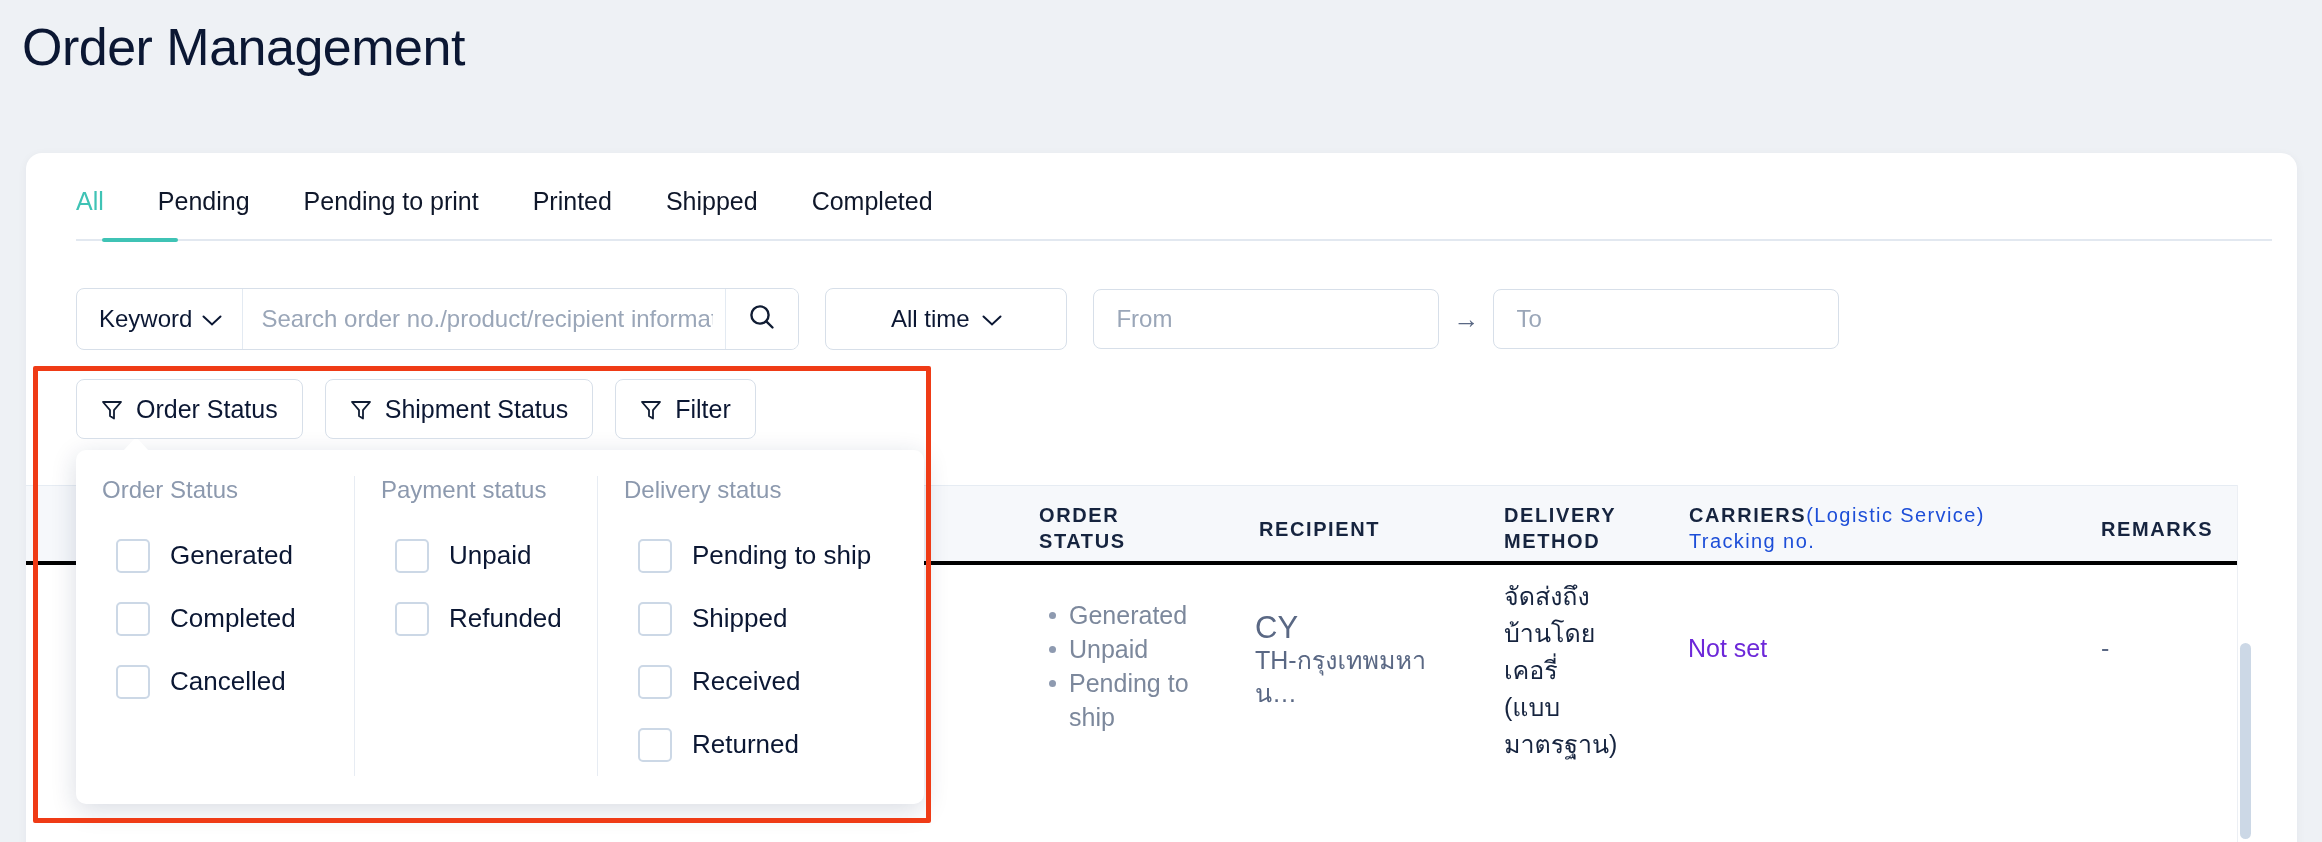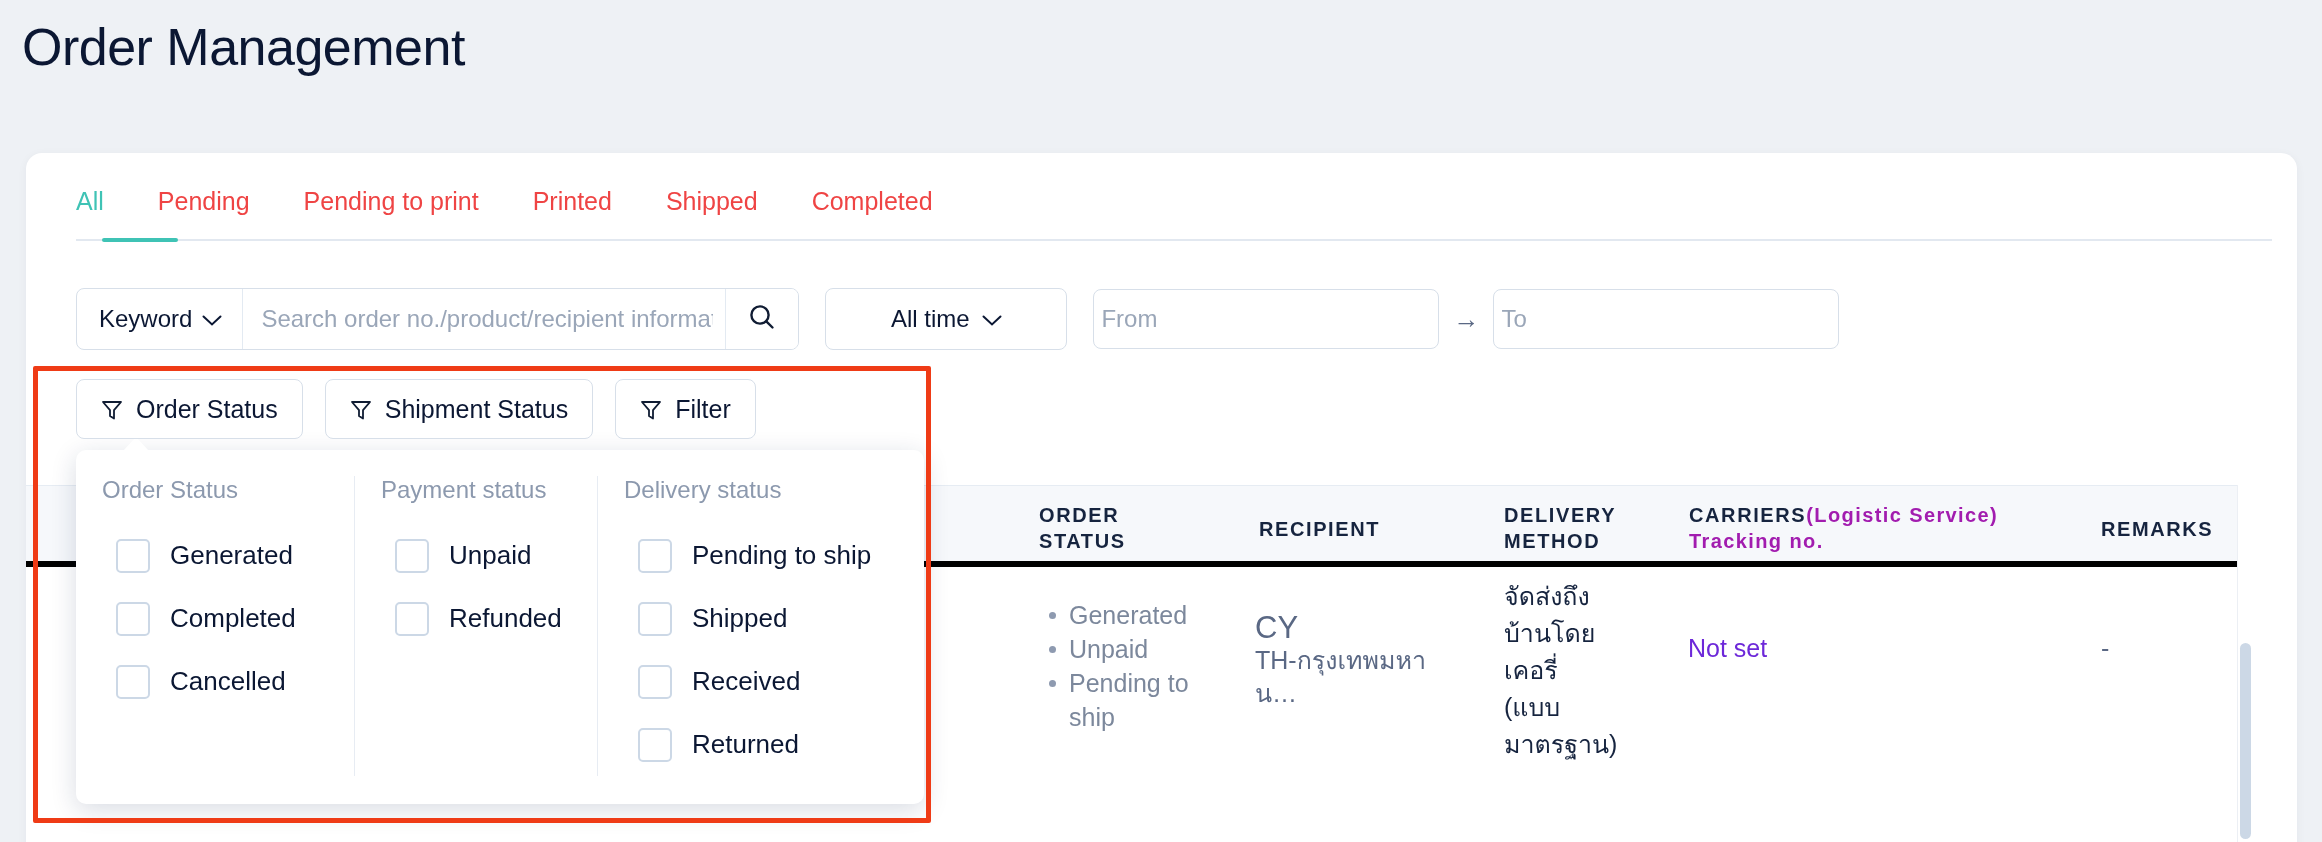--- a/index.html
+++ b/index.html
@@ -46,21 +46,21 @@
     position: absolute;
     left: 50px;
     top: 23px;
     display: flex;
     align-items: flex-end;
     height: 66px;
   }
   .tab {
     font-size: 25px;
     line-height: 30px;
-    color: #ef4444;
+    color: #0f172a;
     padding: 0 0 26px 0;
     margin-right: 54px;
     cursor: pointer;
     white-space: nowrap;
   }
   .tab:last-child { margin-right: 0; }
   .tab.active {
     color: #3fc3b5;
   }
   #tabs-underline {
@@ -148,21 +148,21 @@
   }
   .date-field {
     height: 60px;
     width: 346px;
     border: 1px solid #d7dfe9;
     border-radius: 8px;
     background: #fff;
     font-size: 24px;
     font-family: "Liberation Sans", sans-serif;
     color: #0b1733;
-    padding: 0 7px;
+    padding: 0 22px;
     outline: 0;
     box-sizing: border-box;
   }
   .date-field::placeholder { color: #9aa6b8; }
   #date-from { margin-left: 26px; }
   #date-arrow {
     margin: 0 14px;
     font-size: 26px;
     color: #5a6884;
     line-height: 1;
@@ -269,34 +269,34 @@
     overflow: hidden;
   }
   #table-head {
     position: absolute;
     left: 0;
     top: 0;
     width: 2212px;
     height: 75px;
     background: #f6f8fb;
     border-top: 1px solid #e6ecf3;
-    border-bottom: 6px solid #000000;
+    border-bottom: 4px solid #000000;
   }
   .th {
     position: absolute;
     top: 16px;
     font-size: 20px;
     font-weight: bold;
     letter-spacing: 1.6px;
     color: #16243f;
     line-height: 26px;
   }
   .th .sub {
-    font-weight: bold;
-    color: #a21caf;
+    font-weight: normal;
+    color: #1d4ed8;
     letter-spacing: 1.4px;
   }
   .td {
     position: absolute;
     font-size: 25px;
     line-height: 33px;
     color: #5a6884;
   }
   .td.dark { color: #6d28d9; }
   #status-list {

